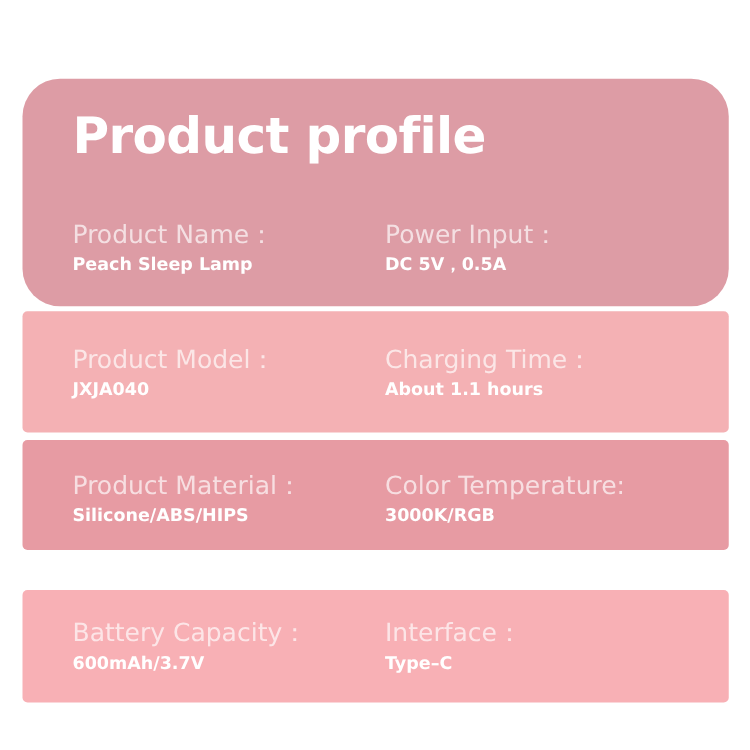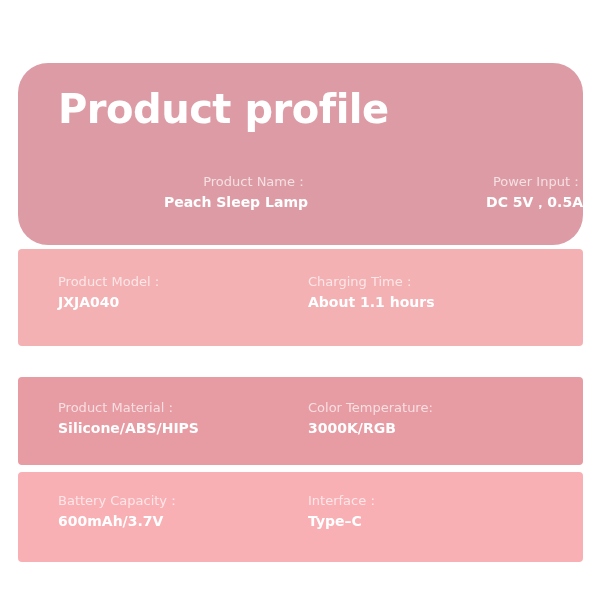--- a/index.html
+++ b/index.html
@@ -29,21 +29,20 @@
     border-radius: 4px;
     padding: 0;
   }
 
   
   .card-1 {
     top: 63px;
     height: 182px;
     background: #dd9ca5;
     border-radius: 30px;
-    text-align: right;
   }
   
   .card-2 {
     top: 249px;
     height: 97px;
     background: #f4b1b4;
   }
   
   .card-3 {
     top: 352px;
@@ -84,21 +83,21 @@
 
   .spec-field {
     box-sizing: border-box;
   }
   .spec-field.col-left  { width: 290px; padding-left: 40px; }
   .spec-field.col-right { width: 275px; padding-left: 0px; }
 
   .spec-label {
     color: #ffffff;
     opacity: 0.68;
-    font-size: 13px;
+    font-size: 20px;
     font-weight: normal;
     line-height: 1.45;
     white-space: nowrap;
   }
   .spec-value {
     color: #ffffff;
     font-size: 14px;
     font-weight: bold;
     line-height: 1.45;
     white-space: nowrap;
@@ -129,21 +128,21 @@
         <div class="spec-label">Product Model：</div>
         <div class="spec-value">JXJA040</div>
       </div>
       <div class="spec-field col-right">
         <div class="spec-label">Charging Time：</div>
         <div class="spec-value">About 1.1 hours</div>
       </div>
     </div>
   </div>
 
-  <div class="spec-card card-3" style="background: rgb(231, 155, 163); margin-top: 25px;">
+  <div class="spec-card card-3" style="background: rgb(231, 155, 163);">
     <div class="spec-row">
       <div class="spec-field col-left">
         <div class="spec-label">Product Material：</div>
         <div class="spec-value">Silicone/ABS/HIPS</div>
       </div>
       <div class="spec-field col-right">
         <div class="spec-label">Color Temperature:</div>
         <div class="spec-value">3000K/RGB</div>
       </div>
     </div>

